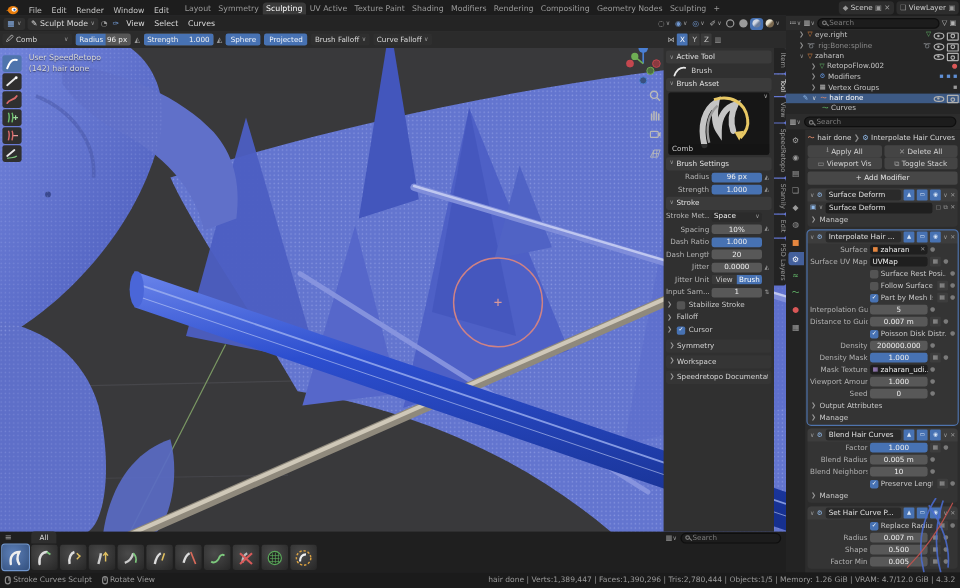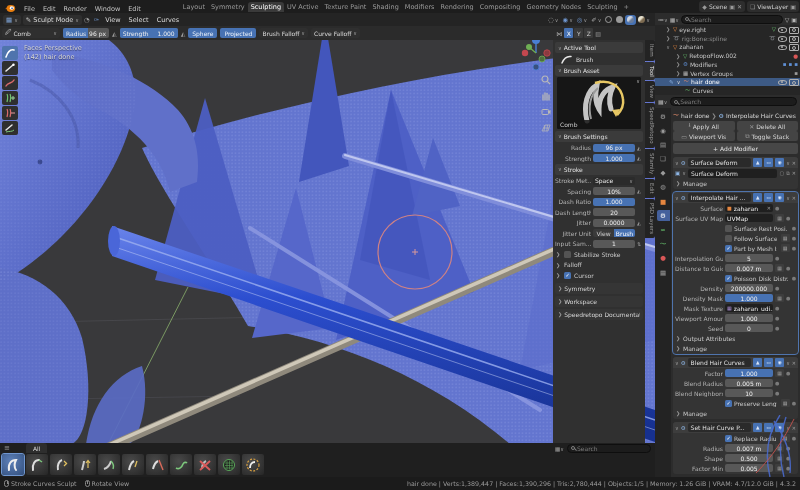--- a/index.html
+++ b/index.html
@@ -2,21 +2,21 @@
 <html><head>
 <meta charset="utf-8">
 <style>
   *{margin:0;padding:0;box-sizing:border-box;font-family:"DejaVu Sans",sans-serif;-webkit-font-smoothing:antialiased}
   html,body{background:#111}
   #app{position:relative;width:800px;height:490px;background:#1d1d1d;overflow:hidden;color:#c8c8c8}
   
   .topbar{position:absolute;left:0;top:0;width:800px;height:13px;background:#1d1d1d;display:flex;align-items:flex-end;font-size:6.5px;color:#c4c4c4}
   .logo{width:12px;height:9px;margin:0 4px 0 4px}
   .menu-item{padding:0 4px;cursor:default}
-  .ws{margin-left:35px;display:flex;align-items:center;height:13px}
+  .ws{margin-left:6px;display:flex;align-items:center;height:13px}
   .ws span{padding:1px 3px;color:#9a9a9a;border-radius:3px 3px 0 0;white-space:nowrap}
   .ws span.active{background:#3a3a3a;color:#fff}
   .topbar-right{position:absolute;right:1px;top:1px;display:flex;gap:2px;height:11px}
   .widget{background:#2d2d2d;border-radius:3px;display:flex;align-items:center;gap:2px;padding:0 3px;font-size:6px;color:#d0d0d0}
   .mini-ic{font-size:6px;color:#999}
   
   .viewport{position:absolute;left:0;top:13px;width:655px;height:464px;background:#39393b;overflow:hidden}
   .vh1{position:absolute;left:0;top:0;width:655px;height:13px;background:#242424;display:flex;align-items:center;font-size:6.5px;z-index:30;padding:0 3px}
   .vh2{position:absolute;left:0;top:13px;width:655px;height:14px;background:#2b2b2b;display:flex;align-items:center;font-size:6px;z-index:30;padding:0 2px;gap:3px}
   .pill{background:#2f2f2f;border-radius:2px;padding:0 3px;height:10px;display:flex;align-items:center;gap:2px;color:#dcdcdc}
@@ -307,21 +307,21 @@
       <path d="M112,186 L655,370 L655,402 L112,216 Z" fill="url(#cyl)"></path>
       <line x1="112" y1="196" x2="655" y2="380" stroke="#9db0f0" stroke-width="1.5" opacity="0.8"></line>
       <line x1="112" y1="206" x2="655" y2="390" stroke="#c9d4f8" stroke-width="0.8" opacity="0.6"></line>
       <ellipse cx="114" cy="201" rx="6" ry="15" fill="#4a66d8"></ellipse>
 
       <circle cx="415" cy="212" r="37" fill="none" stroke="#cf8285" stroke-width="1.2"></circle>
       <path d="M412,212 L418,212 M415,209 L415,215" stroke="#d9999b" stroke-width="1"></path>
     </svg>
 
     <div class="overlay-txt">
-      <div>Faces Perspective</div>
+      <div>User SpeedRetopo</div>
       <div>(142) hair done</div>
     </div>
 
     <div class="tools">
       <div class="tool active">
           <svg width="12" height="10" viewBox="0 0 12 10">
             <path d="M2,9 C4,3 7,1 10,2" stroke="#fff" stroke-width="1.6" fill="none" stroke-linecap="round"></path>
           </svg>
         </div>
       <div class="tool">

